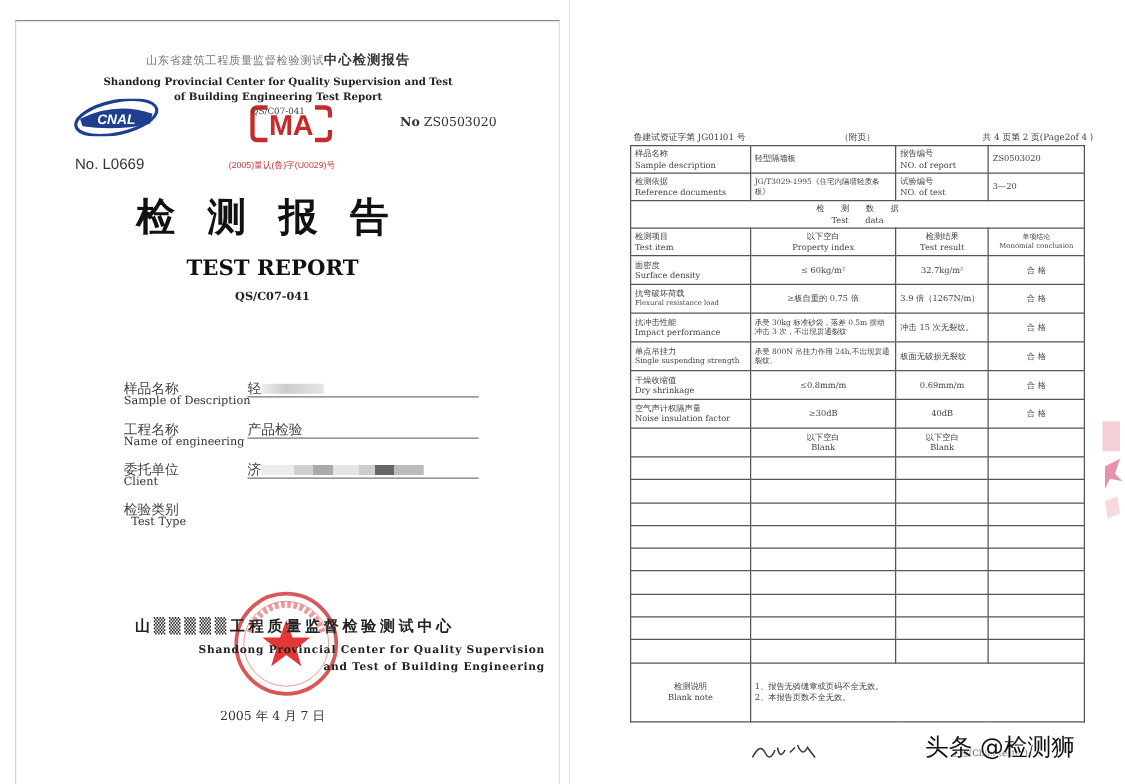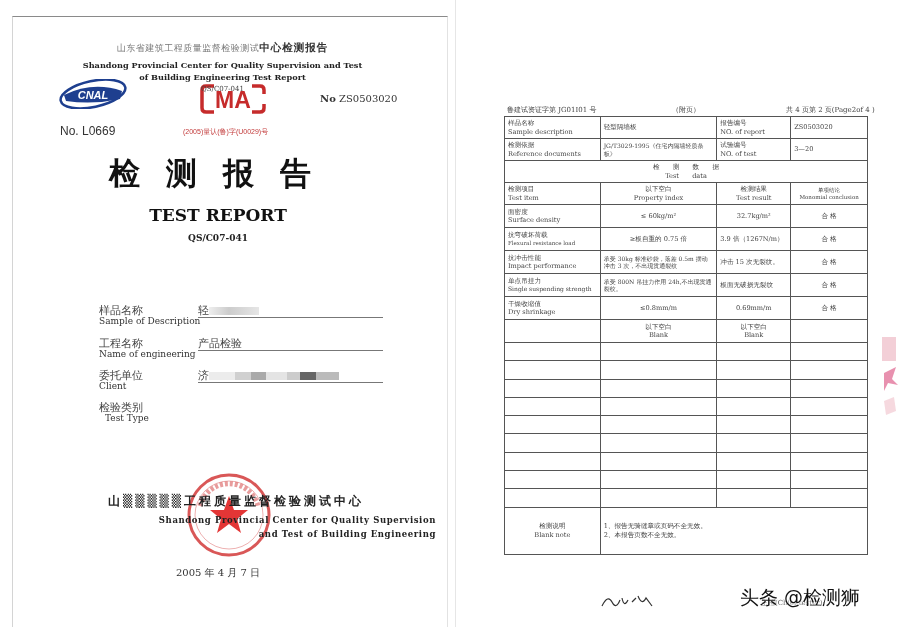--- a/index.html
+++ b/index.html
@@ -228,20 +228,29 @@
   <tr class="r-data" style="height:18px;">
     <td>
           <span class="sub">干燥收缩值</span>
           <span class="sub">Dry shrinkage</span>
         </td>
     <td class="center">≤0.8mm/m</td>
     <td class="center">0.69mm/m</td>
     <td class="center">合 格</td>
   </tr>
   <tr class="r-data">
+    <td>
+          <span class="sub">空气声计权隔声量</span>
+          <span class="sub">Noise insulation factor</span>
+        </td>
+    <td class="center">≥30dB</td>
+    <td class="center">40dB</td>
+    <td class="center">合 格</td>
+  </tr>
+  <tr class="r-data">
     <td></td>
     <td class="center" style="white-space:pre-line;">以下空白
 Blank</td>
     <td class="center" style="white-space:pre-line;">以下空白
 Blank</td>
     <td></td>
   </tr>
 
   <tr class="r-empty">
         <td></td>

